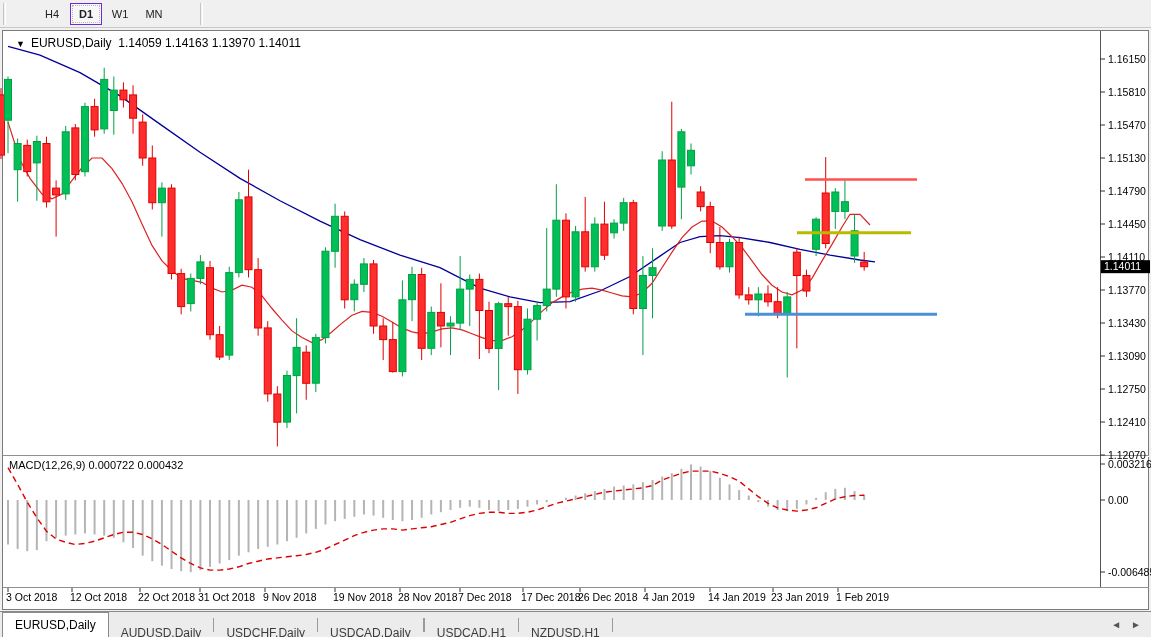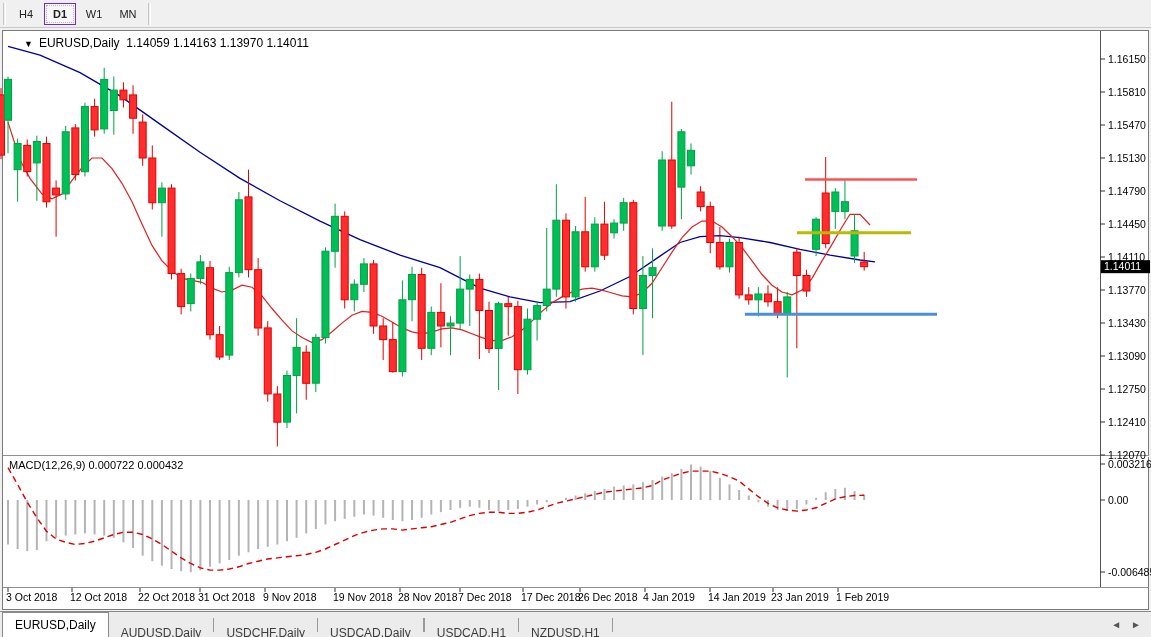--- a/index.html
+++ b/index.html
@@ -1,29 +1,29 @@
 <!DOCTYPE html>
 <html><head>
 <meta charset="utf-8">
 <style>
   html,body{margin:0;padding:0;background:#f0f0f0;font-family:"Liberation Sans",sans-serif;}
   #stage{position:relative;width:1151px;height:637px;background:#f0f0f0;overflow:hidden;}
   
   #toolbar{position:absolute;left:0;top:0;width:1151px;height:28px;background:#f0f0f0;
-           border-bottom:1px solid #c8c8c8;box-sizing:border-box;display:flex;align-items:center;}
+           border-bottom:1px solid #c8c8c8;box-sizing:border-box;display:flex;align-items:center;gap:26px;}
   .tb-sep{width:1px;height:22px;border-left:1px solid #c6c6c6;border-right:1px solid #ffffff;margin:0 3px;}
   .tb-btn{min-width:24px;height:20px;margin:0 1px;padding:0 3px;font-size:11px;color:#222;
           display:flex;align-items:center;justify-content:center;background:#f0f0f0;
           border:1px solid #f0f0f0;cursor:default;}
   .tb-btn.active{background:#f7f7f7;border:1px solid #6d28d9;outline:1px dotted #b5b5b5;outline-offset:-3px;font-weight:bold;}
   
   #chartwin{position:absolute;left:2px;top:30px;width:1147px;height:580px;background:#ffffff;
             border:1px solid #7a7a7a;box-sizing:border-box;}
   #chartsvg{position:absolute;left:0;top:0;}
-  #chart-title{position:absolute;left:24px;top:36px;font-size:12px;color:#000;white-space:nowrap;}
+  #chart-title{position:absolute;left:16px;top:36px;font-size:12px;color:#000;white-space:nowrap;}
   #chart-title .tri{font-size:9px;margin-right:6px;}
   #macd-label{position:absolute;left:9px;top:459px;font-size:11px;color:#000;white-space:nowrap;}
   
   #tabbar{position:absolute;left:0;top:611px;width:1151px;height:26px;background:#ececec;
           border-top:1px solid #8a8a8a;box-sizing:border-box;display:flex;align-items:stretch;font-size:12px;}
   .tab{display:flex;align-items:center;padding:0 12px;color:#3c3c3c;white-space:nowrap;cursor:default;margin-top:16px;}
   .tab.active{background:#ffffff;border:1px solid #8a8a8a;border-bottom:none;margin-top:0px;
               margin-left:2px;color:#000;}
   .tab-sep{width:1px;background:#9a9a9a;height:14px;align-self:center;}
   #tab-scroll{margin-left:auto;display:flex;align-items:center;gap:10px;padding-right:10px;color:#555;font-size:10px;}

